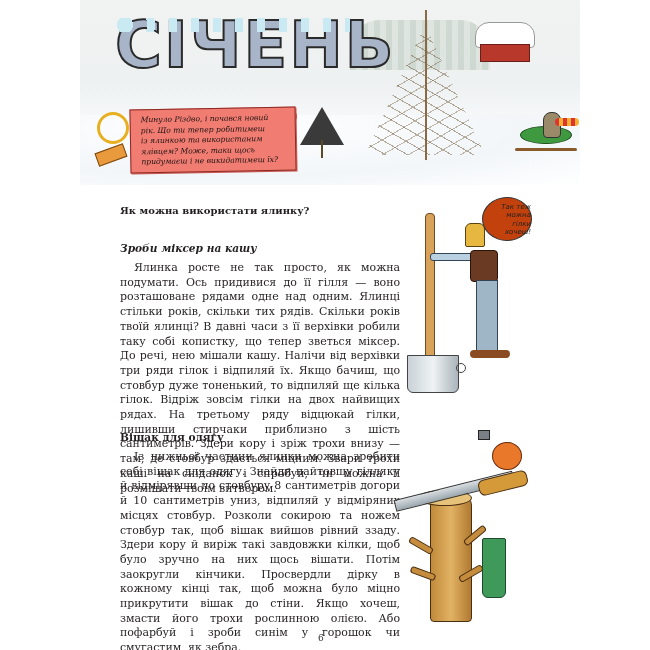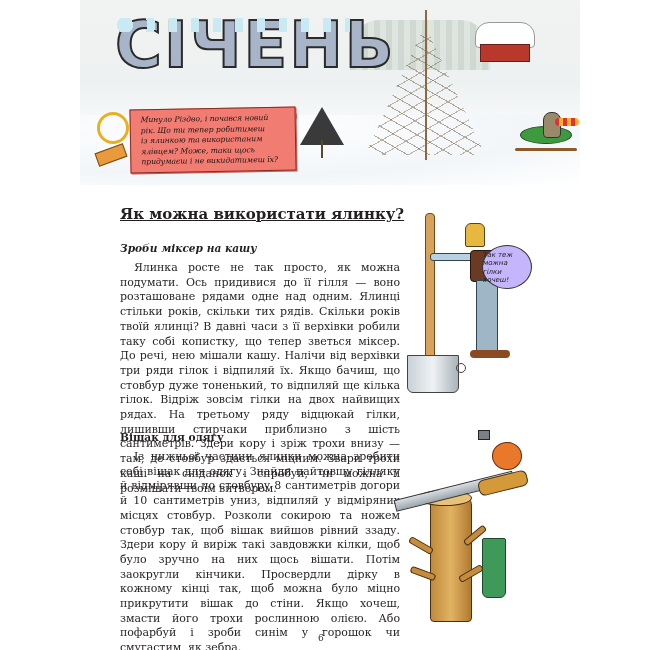--- a/index.html
+++ b/index.html
@@ -62,40 +62,40 @@
     font-family: "DejaVu Serif", serif; font-style: italic; font-size: 7.6px; line-height: 10.6px; color: #1d1312;
   }
   .bow { position: absolute; left: 97px; top: 112px; width: 26px; height: 26px; border-radius: 50%; border: 3px solid #e8b021; }
   .tag { position: absolute; left: 96px; top: 148px; width: 28px; height: 12px; background: #e89a3c; transform: rotate(-20deg); border: 1px solid #7a4a14; }
   .sign { position: absolute; left: 300px; top: 107px; width: 0; height: 0;
     border-left: 22px solid transparent; border-right: 22px solid transparent; border-bottom: 38px solid #3a3a3a; }
   .sign-post { position: absolute; left: 321px; top: 140px; width: 2px; height: 18px; background: #5a4a2a; }
   .mitten { position: absolute; left: 283px; top: 110px; width: 14px; height: 12px; background: #c63a2a; border-radius: 50% 50% 40% 40%; }
   h1.section-title {
     position: absolute; left: 120px; top: 205px; margin: 0; font-family: "DejaVu Serif", serif;
-    font-weight: bold; font-size: 15px; color: #231f20; white-space: nowrap; text-decoration: underline;
+    font-weight: bold; font-size: 10px; color: #231f20; white-space: nowrap;
   }
   h2.sub-title {
     position: absolute; left: 120px; margin: 0; font-family: "DejaVu Serif", serif;
     font-weight: bold; font-size: 10.6px; color: #231f20; white-space: nowrap;
   }
   p.body-text {
     position: absolute; left: 120px; width: 280px; margin: 0; font-family: "DejaVu Serif", serif;
     font-size: 11px; line-height: 14.7px; text-align: justify; text-indent: 14px; color: #2a2526;
     hyphens: manual; letter-spacing: -0.05px;
   }
   .page-number { position: absolute; left: 318px; top: 633px; font-family: "DejaVu Serif", serif; font-size: 9px; color: #333; }
 
   
   .illu1 { position: absolute; left: 400px; top: 195px; width: 150px; height: 220px; }
   .bubble {
-    position: absolute; left: 82px; top: 2px; width: 50px; height: 44px; background: #c4b5fd;
-    border: 1px solid #333; border-radius: 50%; text-align: left;
+    position: absolute; left: 82px; top: 2px; width: 50px; height: 44px; background: #c2410c;
+    border: 1px solid #333; border-radius: 50%; text-align: right;
     font-family: "DejaVu Sans", sans-serif; font-style: italic; font-size: 7px; line-height: 8.4px; color: #222;
-    padding-top: 5px; box-sizing: border-box; margin-top: 48px;
+    padding-top: 5px; box-sizing: border-box;
   }
   .bubble .line { display: block; }
   .stick { position: absolute; left: 25px; top: 18px; width: 8px; height: 150px; background: #d9a25a; border: 1px solid #6e4a1e; border-radius: 4px; }
   .man-hat { position: absolute; left: 65px; top: 28px; width: 18px; height: 22px; background: #e7b83f; border: 1px solid #5a4212; border-radius: 6px 6px 2px 2px; }
   .man-vest { position: absolute; left: 70px; top: 55px; width: 26px; height: 30px; background: #6a3a22; border: 1px solid #2a1408; border-radius: 4px; }
   .man-arm { position: absolute; left: 30px; top: 58px; width: 45px; height: 6px; background: #b8d0e0; border: 1px solid #345; border-radius: 3px; }
   .man-legs { position: absolute; left: 76px; top: 85px; width: 20px; height: 70px; background: #9fb6c6; border: 1px solid #345; }
   .man-boots { position: absolute; left: 70px; top: 155px; width: 40px; height: 8px; background: #8a4a22; border-radius: 4px; }
   .pot { position: absolute; left: 7px; top: 160px; width: 50px; height: 36px; background: linear-gradient(90deg, #c9d2d8, #eef2f4, #aab4ba); border: 1px solid #444; border-radius: 0 0 6px 6px; }
   .pot-handle { position: absolute; left: 56px; top: 168px; width: 8px; height: 8px; border: 1px solid #444; border-radius: 50%; }

